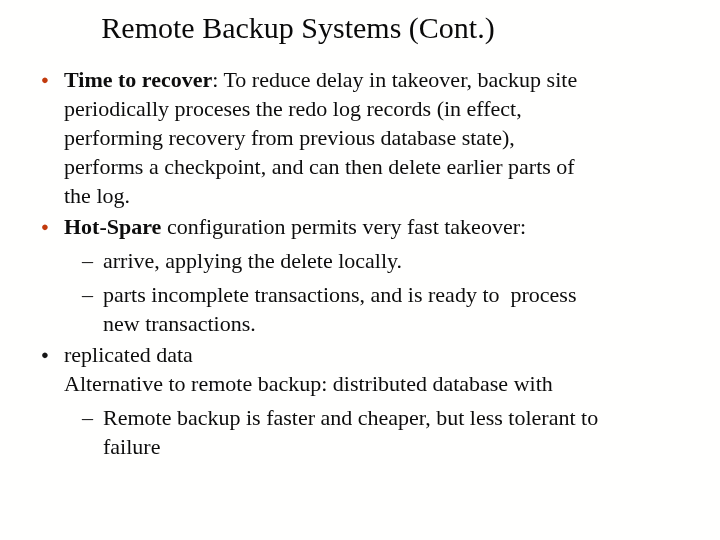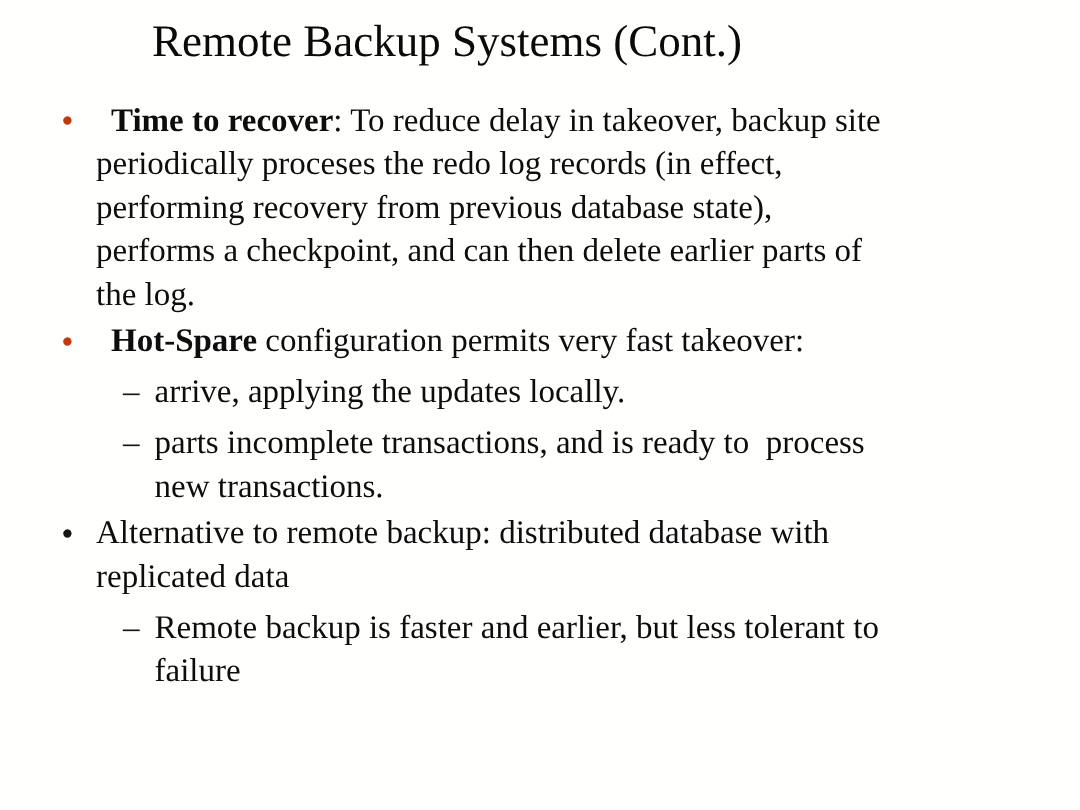--- a/index.html
+++ b/index.html
@@ -59,21 +59,21 @@
     line-height: 29px;
     color: #141414;
   }
   .marker.red   { color: #c23a0c; }
   .marker.black { color: #161616; }
   .line {
     font-size: 22px;
     line-height: 29px;
     white-space: pre-wrap;
   }
-  .b { font-weight: bold; margin-left: 10px; }
+  .b { font-weight: bold; }
 </style>
 </head>
 <body>
 
 <div class="slide-title">Remote Backup Systems (Cont.)</div>
 
 <div class="slide-body">
 
   <div class="item lvl1">
     <span class="marker red">●</span>
@@ -84,34 +84,34 @@
     <div class="line"><span>the log.</span></div>
   </div>
 
   <div class="item lvl1">
     <span class="marker red">●</span>
     <div class="line"><span class="b">Hot-Spare</span><span> configuration permits very fast takeover:</span></div>
   </div>
 
   <div class="item lvl2">
     <span class="marker">–</span>
-    <div class="line"><span>arrive, applying the updates locally.</span></div>
+    <div class="line"><span>arrive, applying the delete locally.</span></div>
   </div>
 
   <div class="item lvl2">
     <span class="marker">–</span>
     <div class="line"><span>parts incomplete transactions, and is ready to  process</span></div>
     <div class="line"><span>new transactions.</span></div>
   </div>
 
   <div class="item lvl1">
     <span class="marker black">●</span>
+    <div class="line"><span>replicated data</span></div>
     <div class="line"><span>Alternative to remote backup: distributed database with</span></div>
-    <div class="line"><span>replicated data</span></div>
   </div>
 
   <div class="item lvl2">
     <span class="marker">–</span>
-    <div class="line"><span>Remote backup is faster and earlier, but less tolerant to</span></div>
+    <div class="line"><span>Remote backup is faster and cheaper, but less tolerant to</span></div>
     <div class="line"><span>failure</span></div>
   </div>
 
 </div>
 
 </body></html>

